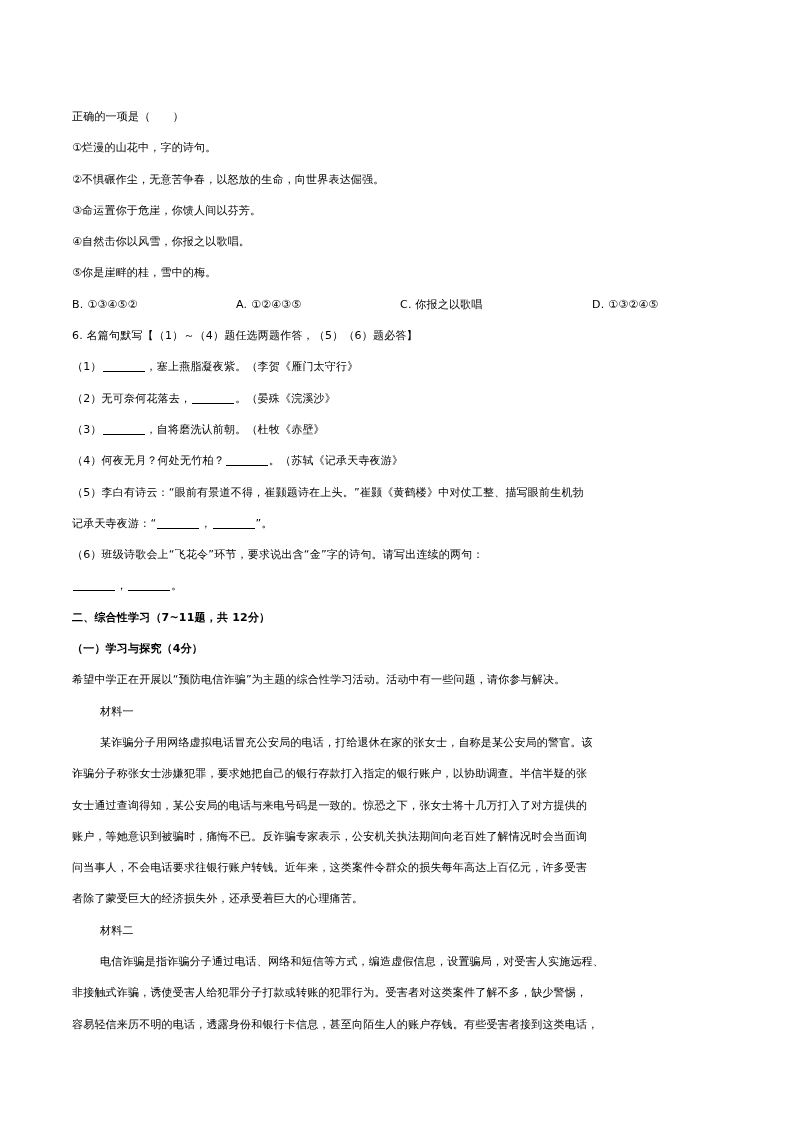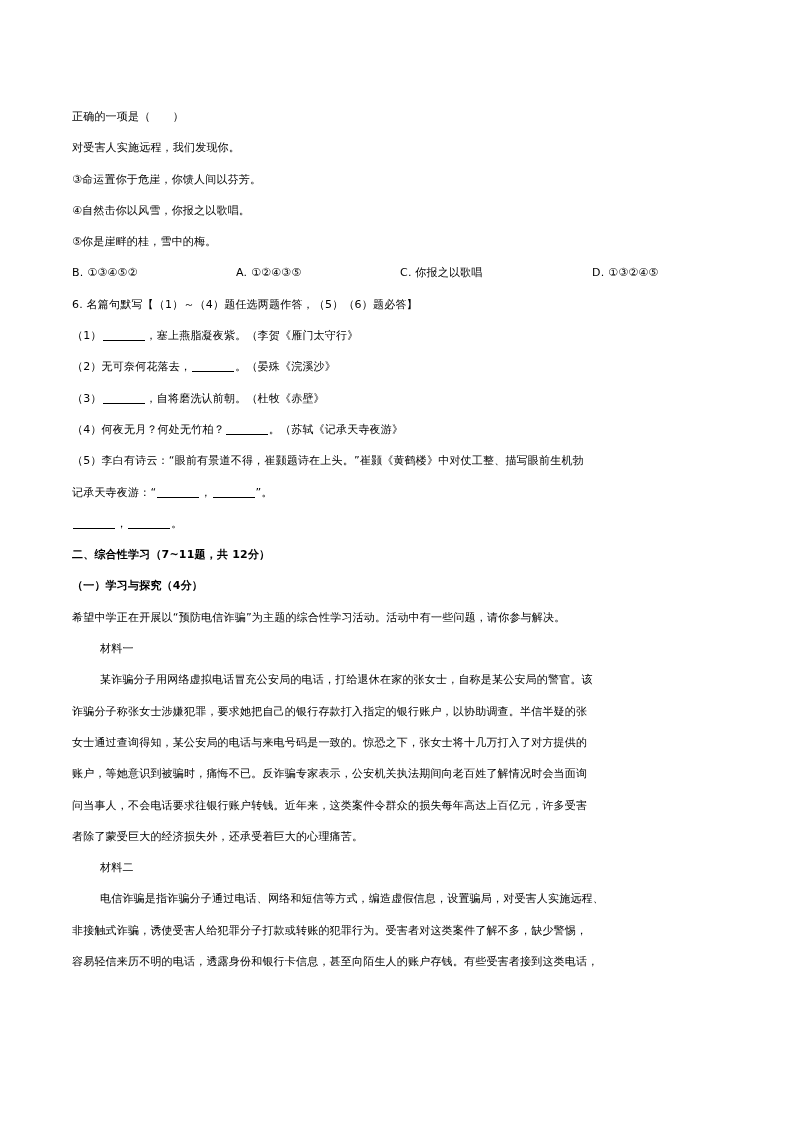--- a/index.html
+++ b/index.html
@@ -13,21 +13,22 @@
   .opt { width: 164px; }
   .opt:last-child { width: auto; margin-left: 28px; }
   .blank { display: inline-block; width: 42px; border-bottom: 1px solid #000; height: 14px; vertical-align: -2px; margin: 0 1px; }
 </style>
 </head>
 <body>
 
 <div class="page">
 
   <div class="line">正确的一项是（　　）</div>
-  <div class="line">对受害人实施远程，我们发现你。</div>
+  <div class="line">①烂漫的山花中，字的诗句。</div>
+  <div class="line">②不惧碾作尘，无意苦争春，以怒放的生命，向世界表达倔强。</div>
   <div class="line">③命运置你于危崖，你馈人间以芬芳。</div>
   <div class="line">④自然击你以风雪，你报之以歌唱。</div>
   <div class="line">⑤你是崖畔的桂，雪中的梅。</div>
 
   <div class="line opts">
     <div class="opt">
       <span>B.</span>
       <span>①③④⑤②</span>
     </div>
     <div class="opt">
@@ -57,20 +58,21 @@
   </div>
   <div class="line">
     <span>（4）</span><span>何夜无月？何处无竹柏？</span><span class="blank"></span><span>。（苏轼《记承天寺夜游》</span>
   </div>
 
   <div class="line">（5）李白有诗云：“眼前有景道不得，崔颢题诗在上头。”崔颢《黄鹤楼》中对仗工整、描写眼前生机勃</div>
   <div class="line">
     <span>记承天寺夜游：“</span><span class="blank"></span><span>，</span><span class="blank"></span><span>”。</span>
   </div>
 
+  <div class="line">（6）班级诗歌会上“飞花令”环节，要求说出含“金”字的诗句。请写出连续的两句：</div>
   <div class="line">
     <span class="blank"></span><span>，</span><span class="blank"></span><span>。</span>
   </div>
 
   <div class="line bold">二、综合性学习（7~11题，共 12分）</div>
   <div class="line bold">（一）学习与探究（4分）</div>
   <div class="line">希望中学正在开展以“预防电信诈骗”为主题的综合性学习活动。活动中有一些问题，请你参与解决。</div>
 
   <div class="line indent">材料一</div>
   <div class="line indent">某诈骗分子用网络虚拟电话冒充公安局的电话，打给退休在家的张女士，自称是某公安局的警官。该</div>

